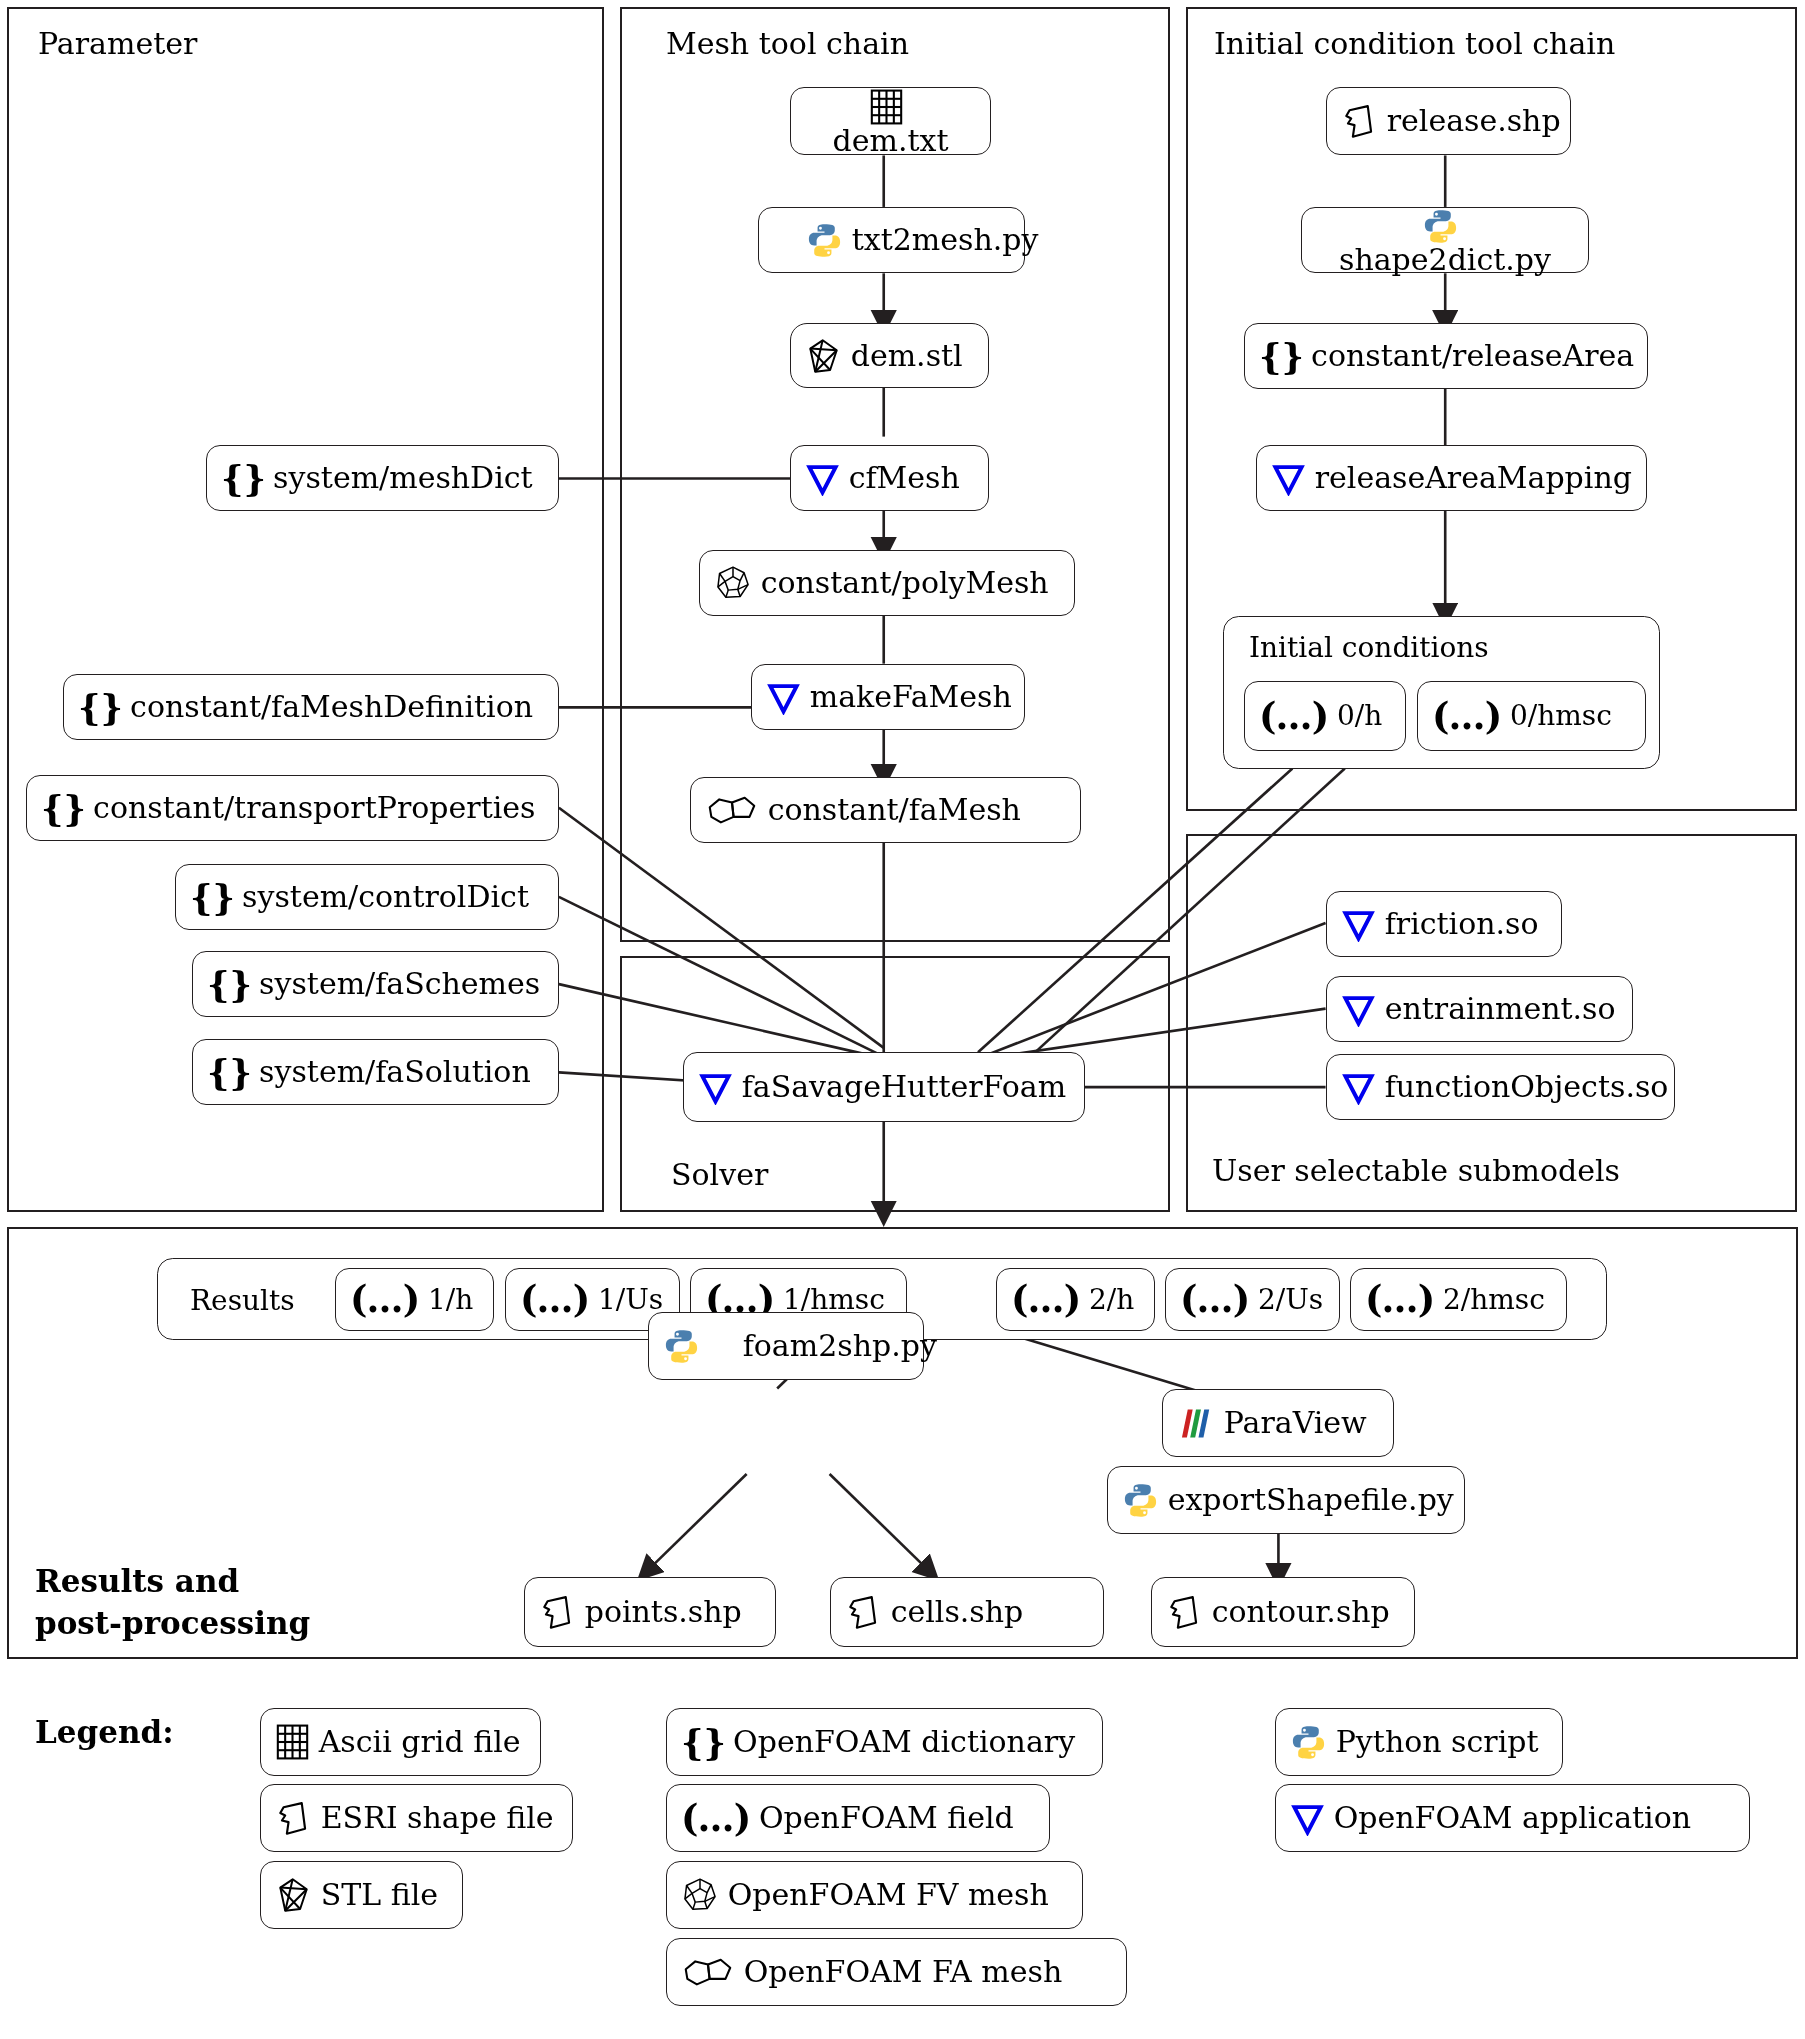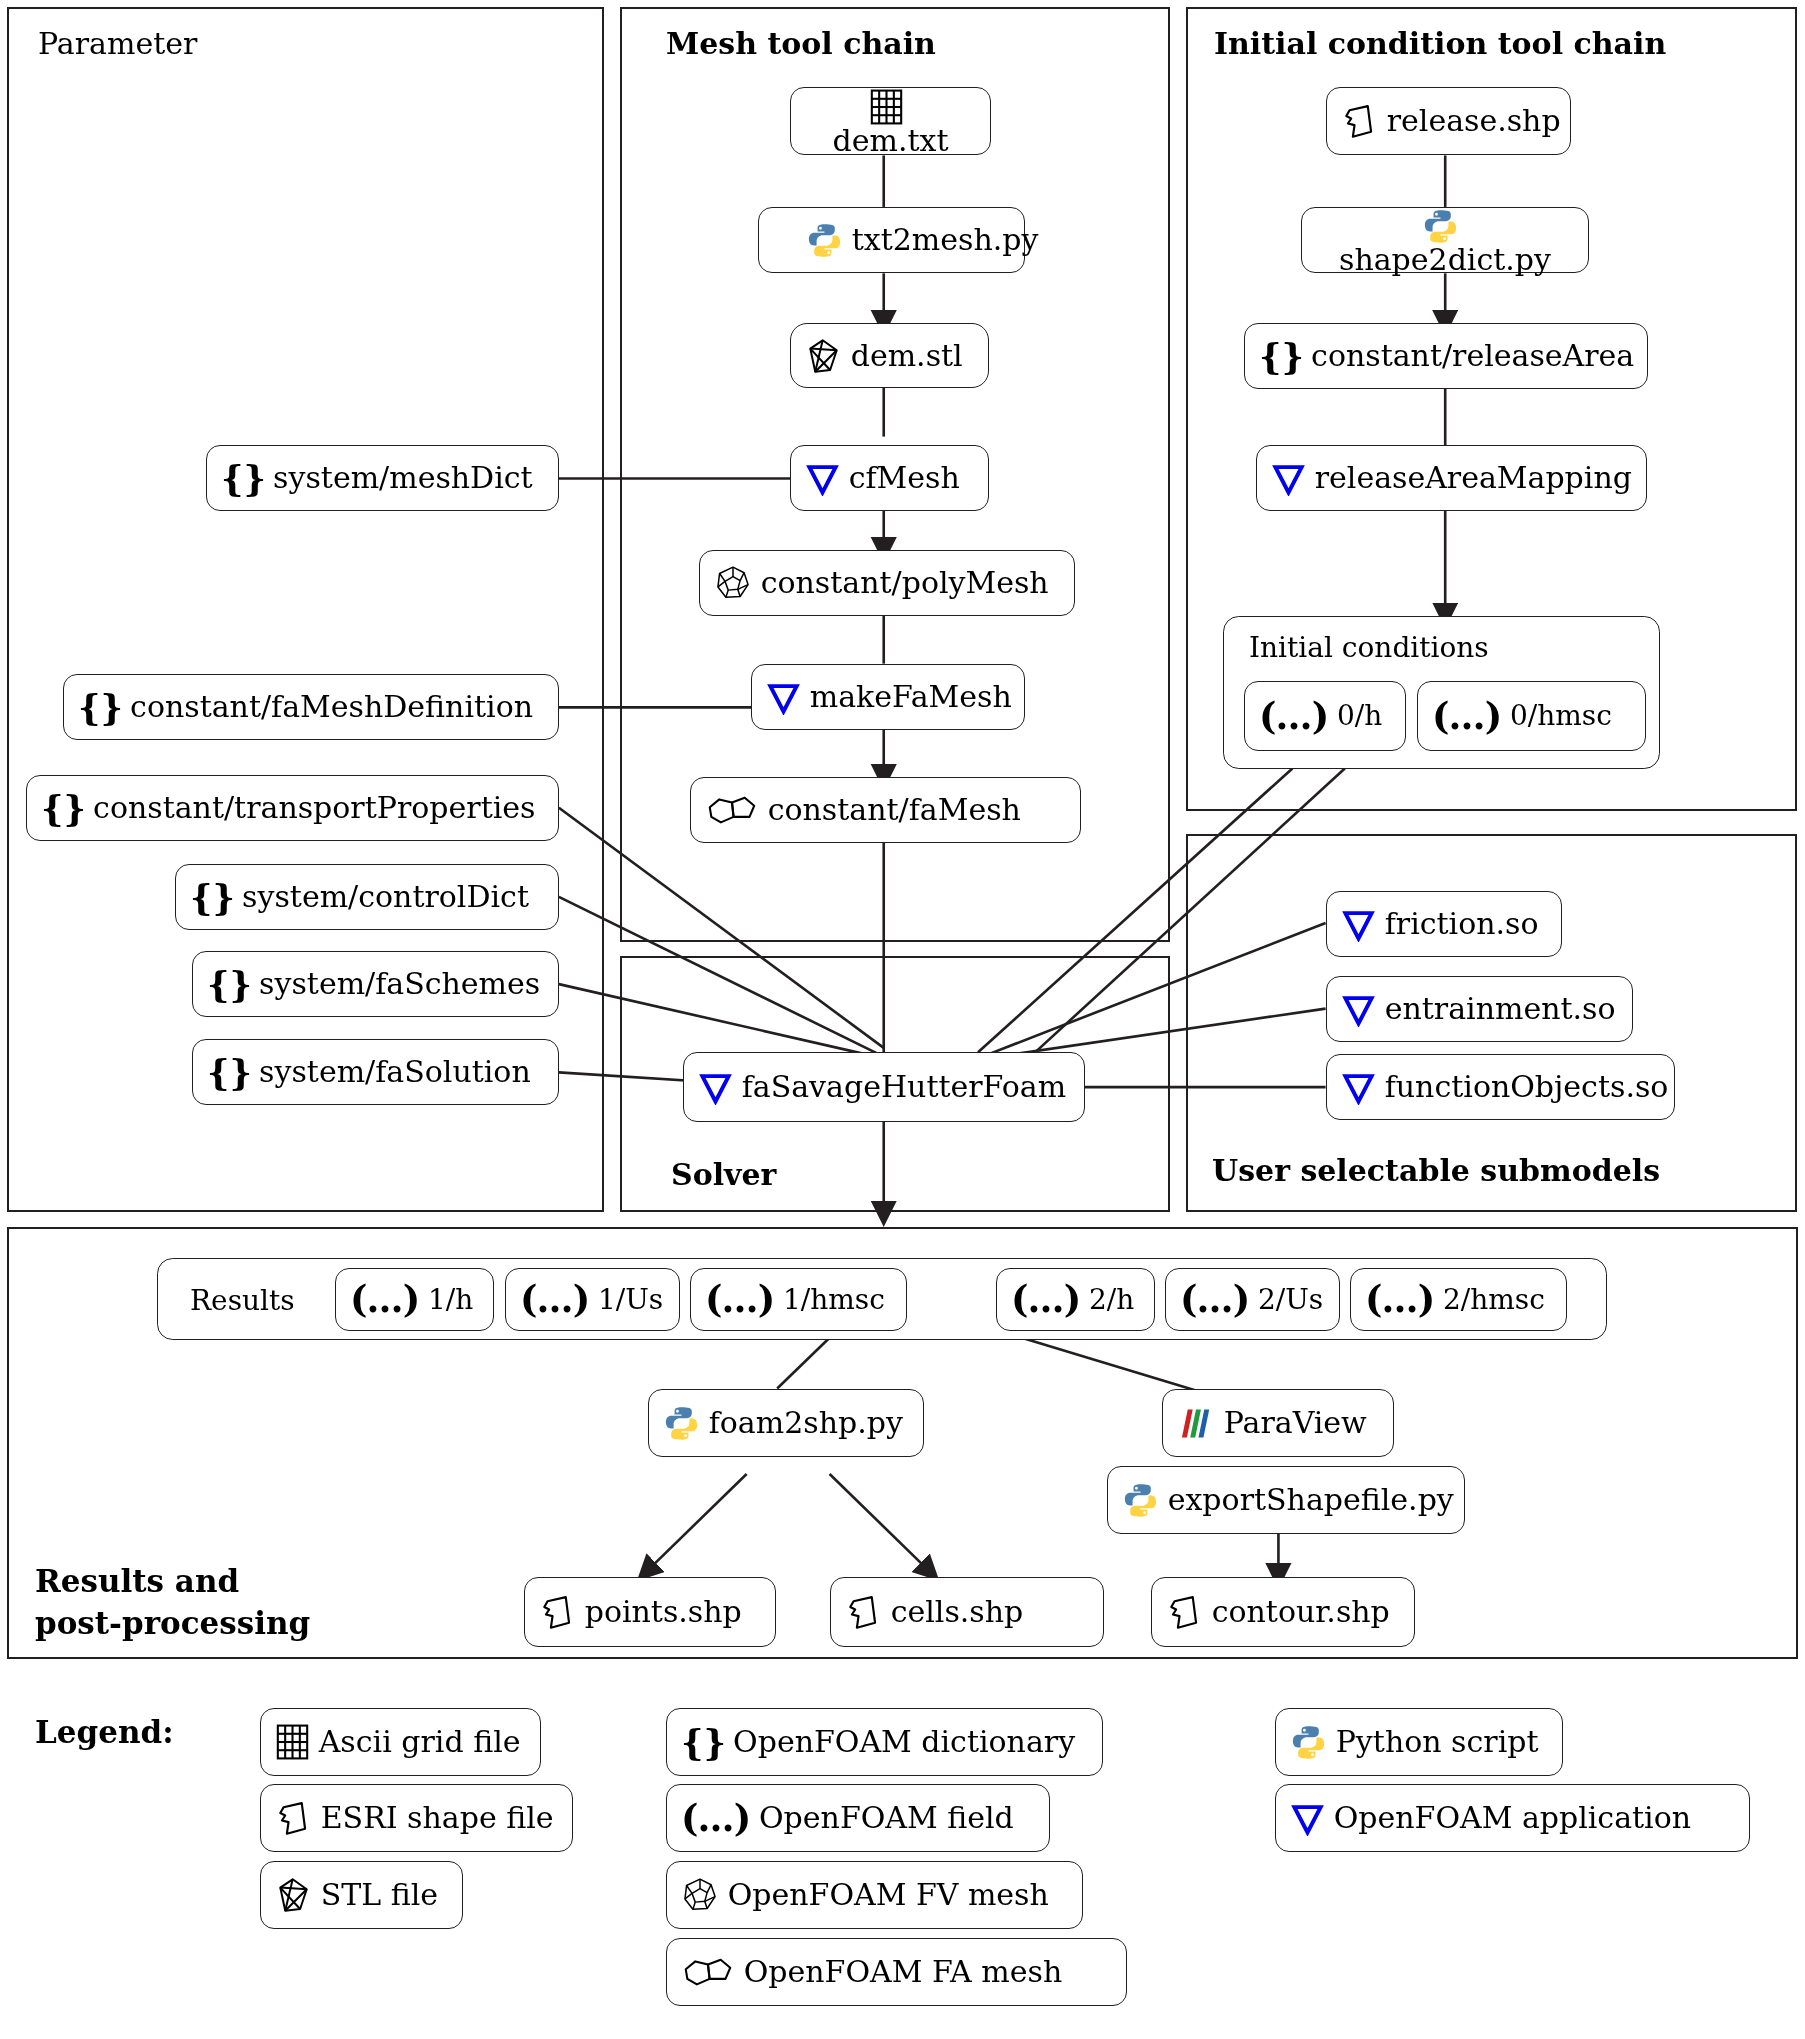--- a/index.html
+++ b/index.html
@@ -2,21 +2,21 @@
 <html style="font-size:14px"><head>
 <meta charset="utf-8">
 <style>
   html,body{margin:0;padding:0;background:#fff;}
   body{font-family:"DejaVu Serif", serif;}
   #root{position:relative;width:1805px;height:2039px;background:#fff;overflow:hidden;}
 
   
   .panel{position:absolute;border:2.2px solid #231f20;box-sizing:border-box;background:transparent;}
   .panel-title{position:absolute;font-family:"DejaVu Serif",serif;font-size:30px;color:#000;white-space:nowrap;}
-  .panel-title.bold{font-weight:bold;}
+  .panel-title.bold{font-weight:normal;}
 
   
   .node{position:absolute;box-sizing:border-box;border:1.9px solid #231f20;border-radius:14px;
         background:#fff;display:flex;align-items:center;justify-content:flex-start;
         padding:0 14px;white-space:nowrap;z-index:6;}
   .node .lbl{font-family:"DejaVu Serif",serif;font-size:30px;color:#000;line-height:1;}
   .node .ic{display:inline-flex;align-items:center;justify-content:center;margin-right:8.7px;flex:0 0 auto;}
 
   .node.small .lbl{font-size:28px;}
   .groupbox{position:absolute;box-sizing:border-box;border:1.9px solid #231f20;border-radius:15.7px;background:#fff;z-index:5;}
@@ -327,21 +327,21 @@
   </div>
   <div class="node small" style="left:1165px;top:1268px;width:175px;height:63px;">
     <span class="ic gly gly-field">(…)</span>
     <span class="lbl">2/Us</span>
   </div>
   <div class="node small" style="left:1350px;top:1268px;width:217px;height:63px;">
     <span class="ic gly gly-field">(…)</span>
     <span class="lbl">2/hmsc</span>
   </div>
 
-  <div class="node" style="left:648px;top:1389px;width:276px;height:68px;">
+  <div class="node" style="left:648px;top:1312px;width:276px;height:68px;gap:34px;">
     <span class="ic">
       <svg width="37" height="37" viewBox="0 0 64 64">
         <path fill="#4b7fae" d="M31.5 4c-6.5 0-11.5 1.2-11.5 6.4v6.1h12v2H14.5C8.6 18.5 5 22.6 5 29.6c0 6.9 3.2 11 9.1 11h4.2v-7.4c0-5.9 5-10.4 11-10.4h12.2c4.7 0 8.3-3.8 8.3-8.5v-4C49.8 5.5 44.6 4 31.5 4zM25 8.2a2.5 2.5 0 1 1 0 5 2.5 2.5 0 0 1 0-5z"></path>
         <path fill="#ffd343" d="M32.5 60c6.5 0 11.5-1.2 11.5-6.4v-6.1h-12v-2h17.5c5.9 0 9.5-4.1 9.5-11.1 0-6.9-3.2-11-9.1-11h-4.2v7.4c0 5.9-5 10.4-11 10.4H22.5c-4.7 0-8.3 3.8-8.3 8.5v4C14.2 58.5 19.4 60 32.5 60zM39 55.8a2.5 2.5 0 1 1 0-5 2.5 2.5 0 0 1 0 5z"></path>
       </svg>
     </span>
     <span class="lbl">foam2shp.py</span>
   </div>
 
   <div class="node" style="left:1162px;top:1389px;width:232px;height:68px;">

